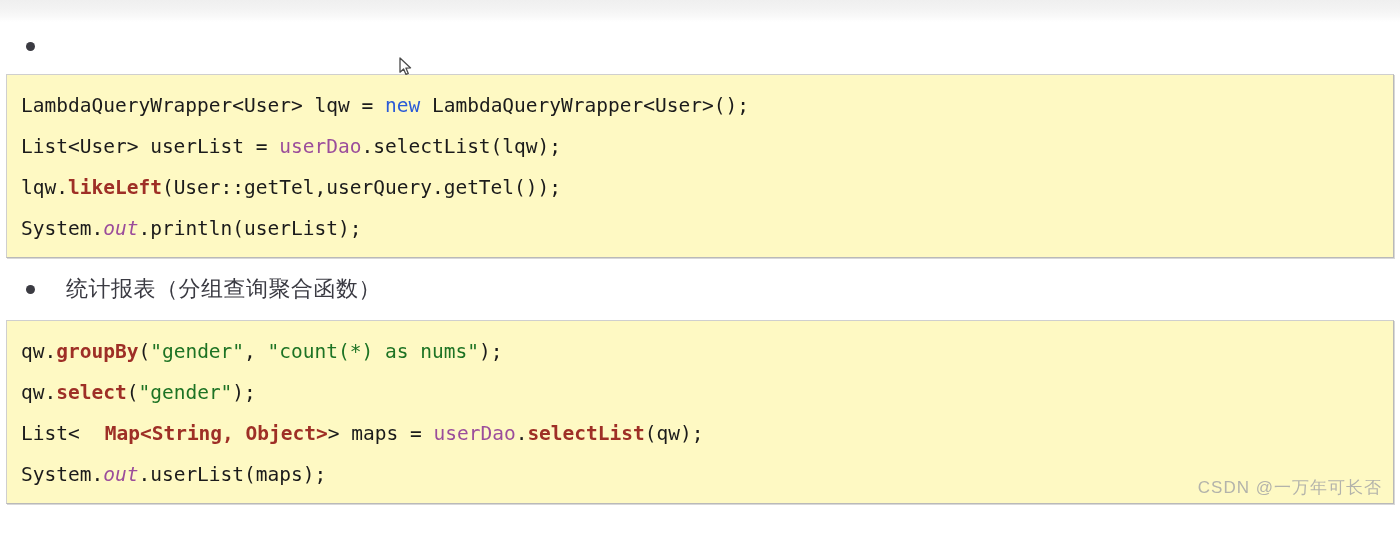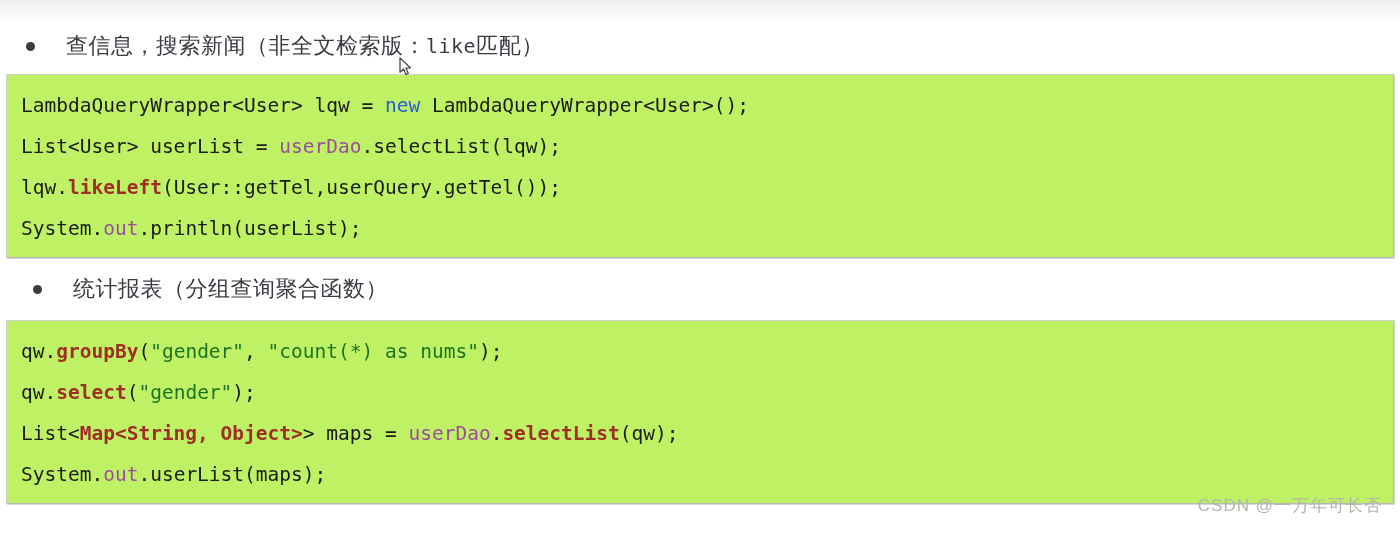--- a/index.html
+++ b/index.html
@@ -58,63 +58,63 @@
   }
   .bullet-text .mono-inline {
     font-family: "DejaVu Sans Mono", "Liberation Mono", monospace;
     font-size: 20px;
   }
 
   
   .code-block {
     box-sizing: border-box;
     margin: 0 6px 0 6px;
-    background: #bef264;
+    background: #fef9c3;
     border: 1px solid #cfcfcf;
     border-right-color: #b9b9b9;
     border-bottom-color: #b9b9b9;
     box-shadow: 1px 1px 0 0 #d8d8d8;
     padding: 10px 0 8px 0;
     position: relative;
   }
   .code-line {
     font-family: "DejaVu Sans Mono", "Liberation Mono", monospace;
     font-size: 19.5px;
     line-height: 41px;
     color: #1b1b1b;
     white-space: pre;
     padding-left: 14px;
     letter-spacing: 0px;
   }
 
   
   .tok-kw      { color: #2b5bd7; }
   .tok-method  { color: #9e2f26; font-weight: bold; }
-  .tok-type    { color: #9e2f26; font-weight: bold; }
+  .tok-type    { color: #9e2f26; font-weight: bold; margin-left: 25px; }
   .tok-field   { color: #9b4d9b; }
-  .tok-field-i { color: #9b4d9b; }
+  .tok-field-i { color: #9b4d9b; font-style: italic; }
   .tok-str     { color: #1d7324; }
   .tok-plain   { color: #1b1b1b; }
 
   
   .cursor {
     position: absolute;
     left: 399px;
     top: 57px;
     width: 14px;
     height: 20px;
     z-index: 5;
     pointer-events: none;
   }
 
   
   .watermark {
     position: absolute;
     right: 18px;
-    bottom: 22px;
+    bottom: 40px;
     font-family: "Liberation Sans", "DejaVu Sans", sans-serif;
     font-size: 17px;
     color: #b3b3ab;
     letter-spacing: 1px;
     z-index: 4;
     white-space: pre;
   }
 
   
   .gap-top    { height: 30px; }
@@ -125,35 +125,34 @@
 <body>
 
 <div class="page-top-gradient"></div>
 
 <div class="content">
 
   <div class="gap-top"></div>
 
   <div class="bullet-row" style="height:32px;">
     <span class="bullet-dot"></span>
-    <span class="bullet-text"><span>查信息，搜索新闻（非全文检索版：</span><span class="mono-inline">like</span><span>匹配）</span></span>
   </div>
 
   <div class="gap-mid"></div>
 
   <div class="code-block" id="code-block-1">
       <div class="code-line"><span class="tok-plain">LambdaQueryWrapper&lt;User&gt; lqw = </span><span class="tok-kw">new</span><span class="tok-plain"> LambdaQueryWrapper&lt;User&gt;();</span></div>
       <div class="code-line"><span class="tok-plain">List&lt;User&gt; userList = </span><span class="tok-field">userDao</span><span class="tok-plain">.selectList(lqw);</span></div>
       <div class="code-line"><span class="tok-plain">lqw.</span><span class="tok-method">likeLeft</span><span class="tok-plain">(User::getTel,userQuery.getTel());</span></div>
       <div class="code-line"><span class="tok-plain">System.</span><span class="tok-field-i">out</span><span class="tok-plain">.println(userList);</span></div>
     </div>
 
   <div class="gap-mid2"></div>
 
-  <div class="bullet-row" style="height:38px;margin-left:7px;">
+  <div class="bullet-row" style="height:38px;">
     <span class="bullet-dot"></span>
     <span class="bullet-text"><span>统计报表（分组查询聚合函数）</span><span class="mono-inline"></span><span></span></span>
   </div>
 
   <div class="gap-mid"></div>
 
   <div class="code-block" id="code-block-2">
       <div class="code-line"><span class="tok-plain">qw.</span><span class="tok-method">groupBy</span><span class="tok-plain">(</span><span class="tok-str">"gender"</span><span class="tok-plain">, </span><span class="tok-str">"count(*) as nums"</span><span class="tok-plain">);</span></div>
       <div class="code-line"><span class="tok-plain">qw.</span><span class="tok-method">select</span><span class="tok-plain">(</span><span class="tok-str">"gender"</span><span class="tok-plain">);</span></div>
       <div class="code-line"><span class="tok-plain">List&lt;</span><span class="tok-type">Map&lt;String, Object&gt;</span><span class="tok-plain">&gt; maps = </span><span class="tok-field">userDao</span><span class="tok-plain">.</span><span class="tok-method">selectList</span><span class="tok-plain">(qw);</span></div>

